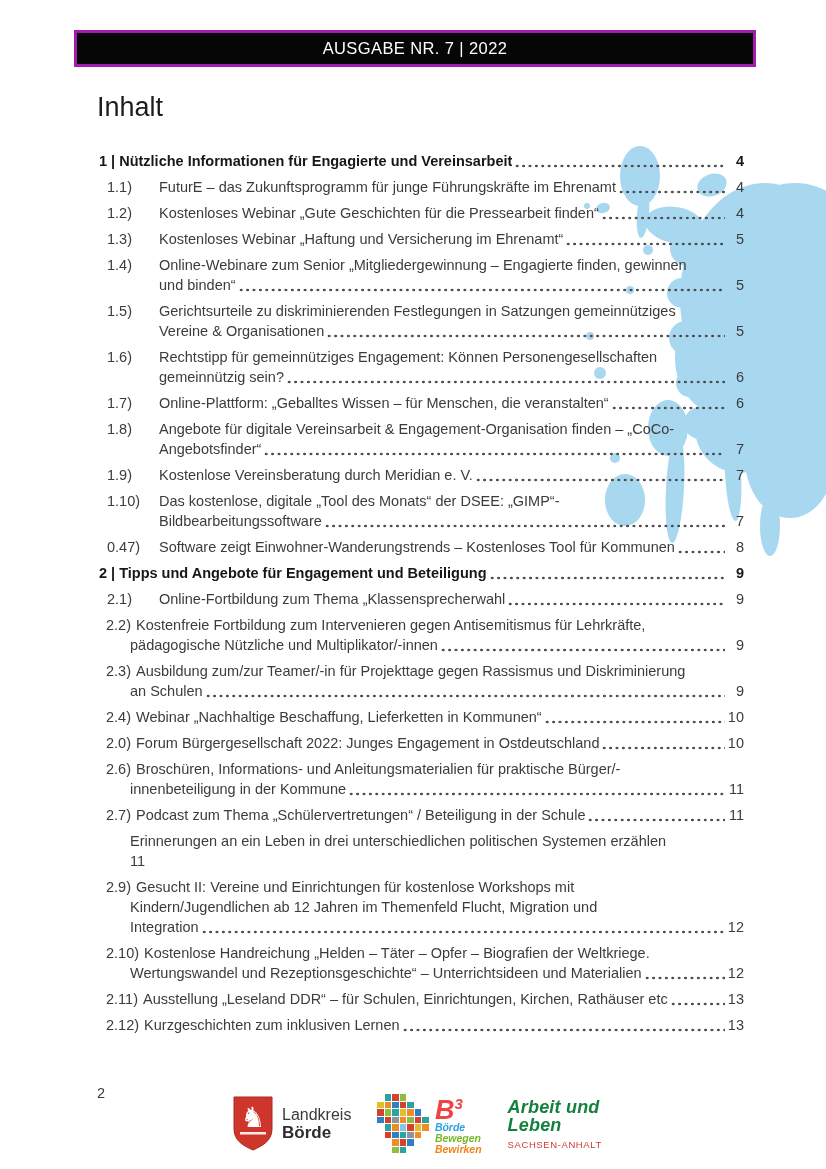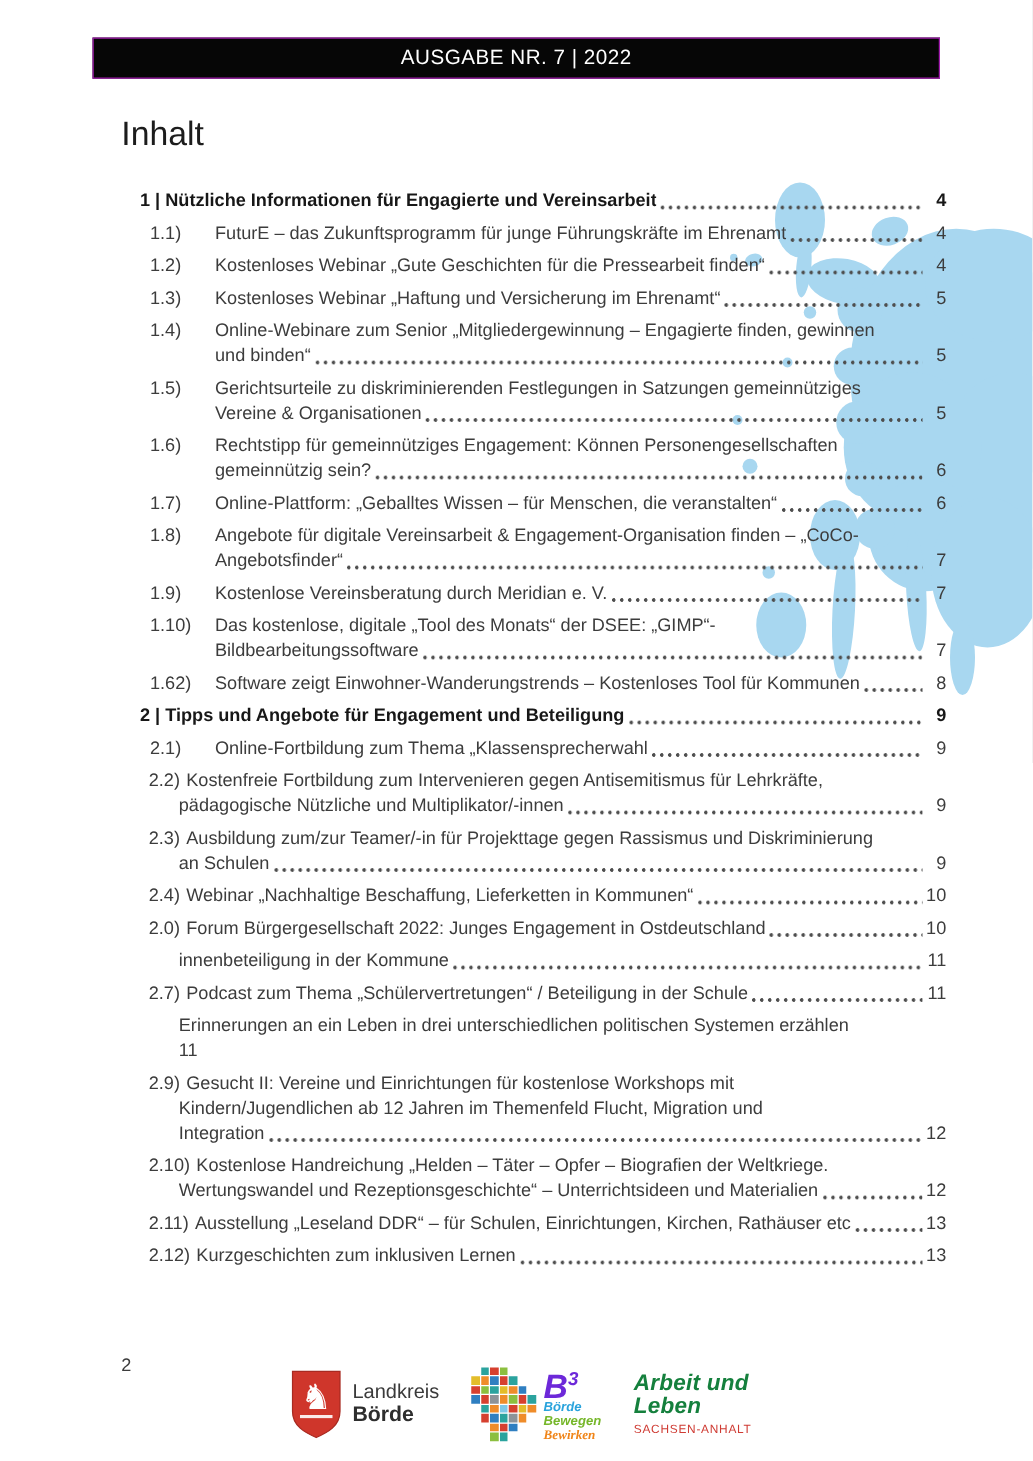--- a/index.html
+++ b/index.html
@@ -1,31 +1,31 @@
 <!DOCTYPE html>
 <html><head>
 <meta charset="utf-8">
 <style>
   html,body{margin:0;padding:0;background:#e8e8e8;}
   .page{position:relative;width:826px;height:1169px;background:#ffffff;overflow:hidden;
         font-family:"Liberation Sans","DejaVu Sans",sans-serif;}
 
   
   .issue-bar{position:absolute;left:74px;top:30px;width:676px;height:31px;
-             background:#060606;border:1px solid #a21caf;display:flex;align-items:center;justify-content:center;}
+             background:#060606;border:3px solid #a21caf;display:flex;align-items:center;justify-content:center;}
   .issue-bar span{color:#ffffff;font-size:16.5px;letter-spacing:0.4px;}
 
   
   .page-title{position:absolute;left:97px;top:92px;font-size:27px;font-weight:500;color:#1c1c1c;}
 
   
   .splash{position:absolute;left:540px;top:128px;width:286px;height:430px;z-index:0;pointer-events:none;}
 
   
-  .toc{position:absolute;left:112px;top:151px;width:645px;z-index:1;}
+  .toc{position:absolute;left:99px;top:151px;width:645px;z-index:1;}
   .entry{display:flex;margin-bottom:6px;font-size:14.5px;line-height:20px;color:#3c3c3c;}
   .entry.heading{display:block;font-weight:bold;color:#171717;}
   .entry .num{flex:none;width:60px;padding-left:8px;box-sizing:border-box;white-space:nowrap;}
   .entry .body{flex:1 1 auto;min-width:0;}
   .line{white-space:nowrap;}
   .lastline{display:flex;align-items:baseline;}
   .lastline .txt{flex:0 1 auto;white-space:nowrap;overflow:hidden;}
   .dots{flex:1 1 10px;min-width:10px;align-self:stretch;margin:0 3px 0 2px;
         background-image:radial-gradient(circle at 3px 3px,#4e4e4e 1.25px,transparent 1.6px);
         background-size:6.4px 6px;background-repeat:repeat-x;background-position:0 12px;}
@@ -37,21 +37,21 @@
   
   .page-number{position:absolute;left:97px;top:1085px;font-size:14.5px;color:#3c3c3c;z-index:1;}
   .footer{position:absolute;left:233px;top:1092px;display:flex;align-items:center;gap:26px;z-index:1;}
   .logo{display:flex;align-items:center;}
   .lk-text{margin-left:9px;color:#3a3a3a;}
   .lk1{font-size:16px;line-height:18px;}
   .lk2{font-size:17px;font-weight:bold;line-height:18px;color:#2e2e2e;}
   .mosaic{display:grid;grid-template-columns:repeat(7,6.5px);grid-auto-rows:6.5px;gap:1px;}
   .mosaic .cell{width:6.5px;height:6.5px;}
   .b3-text{margin-left:6px;display:flex;flex-direction:column;align-items:flex-start;}
-  .b3-mark{font-weight:bold;font-style:italic;font-size:27px;line-height:24px;color:#6d28d9;}
+  .b3-mark{font-weight:bold;font-style:italic;font-size:27px;line-height:24px;color:#ef4444;}
   .b3-mark sup{font-size:15px;}
   .b3-words div{font-size:10.5px;font-weight:bold;font-style:italic;line-height:11px;}
   .aul{display:block;}
   .aul1,.aul2{font-size:18px;font-weight:bold;font-style:italic;color:#15803d;line-height:18px;letter-spacing:0.2px;}
   .aul3{font-size:9.5px;color:#cf3b33;letter-spacing:0.6px;margin-top:5px;}
 </style>
 </head>
 <body>
 
 <div class="page">
@@ -201,21 +201,21 @@
         <div class="body">
           <div class="line">Das kostenlose, digitale „Tool des Monats“ der DSEE: „GIMP“-</div>
           <div class="lastline">
             <span class="txt">Bildbearbeitungssoftware</span>
             <span class="dots"></span>
             <span class="pg">7</span>
           </div>
         </div>
       </div>
       <div class="entry tab">
-        <span class="num">1.62)</span>
+        <span class="num">0.47)</span>
         <div class="body">
           <div class="lastline">
             <span class="txt">Software zeigt Einwohner-Wanderungstrends – Kostenloses Tool für Kommunen</span>
             <span class="dots"></span>
             <span class="pg">8</span>
           </div>
         </div>
       </div>
       <div class="entry heading">
         <div class="lastline">
@@ -267,20 +267,21 @@
         <div class="body">
           <div class="lastline first">
             <span class="txt"><span class="num-inline">2.0)</span>Forum Bürgergesellschaft 2022: Junges Engagement in Ostdeutschland</span>
             <span class="dots"></span>
             <span class="pg">10</span>
           </div>
         </div>
       </div>
       <div class="entry flow">
         <div class="body">
+          <div class="line first"><span class="num-inline">2.6)</span>Broschüren, Informations- und Anleitungsmaterialien für praktische Bürger/-</div>
           <div class="lastline cont">
             <span class="txt">innenbeteiligung in der Kommune</span>
             <span class="dots"></span>
             <span class="pg">11</span>
           </div>
         </div>
       </div>
       <div class="entry flow">
         <div class="body">
           <div class="lastline first">
@@ -409,21 +410,21 @@
           <div class="cell" style="background: rgb(43, 163, 158);"></div>
           <div class="cell"></div>
           <div class="cell"></div>
           <div class="cell"></div>
         </div>
       <div class="b3-text">
         <div class="b3-mark"><span>B</span><sup>3</sup></div>
         <div class="b3-words" id="b3-words">
             <div style="color: rgb(41, 163, 220);">Börde</div>
             <div style="color: rgb(118, 183, 42);">Bewegen</div>
-            <div style="color: rgb(240, 133, 25); font-family: Liberation Serif, serif;">Bewirken</div>
+            <div style="color: rgb(240, 133, 25);">Bewirken</div>
           </div>
       </div>
     </div>
 
     <div class="logo aul">
       <div class="aul1">Arbeit und</div>
       <div class="aul2">Leben</div>
       <div class="aul3">SACHSEN-ANHALT</div>
     </div>
   </div>

